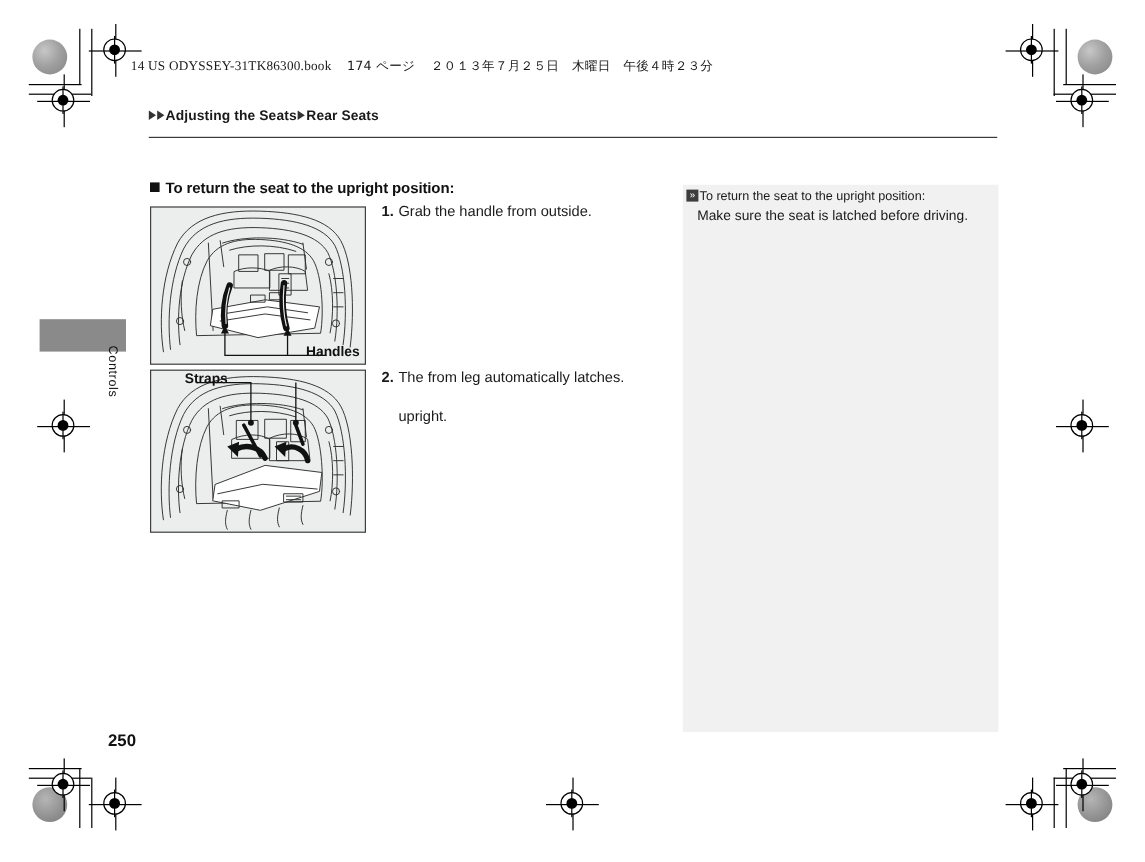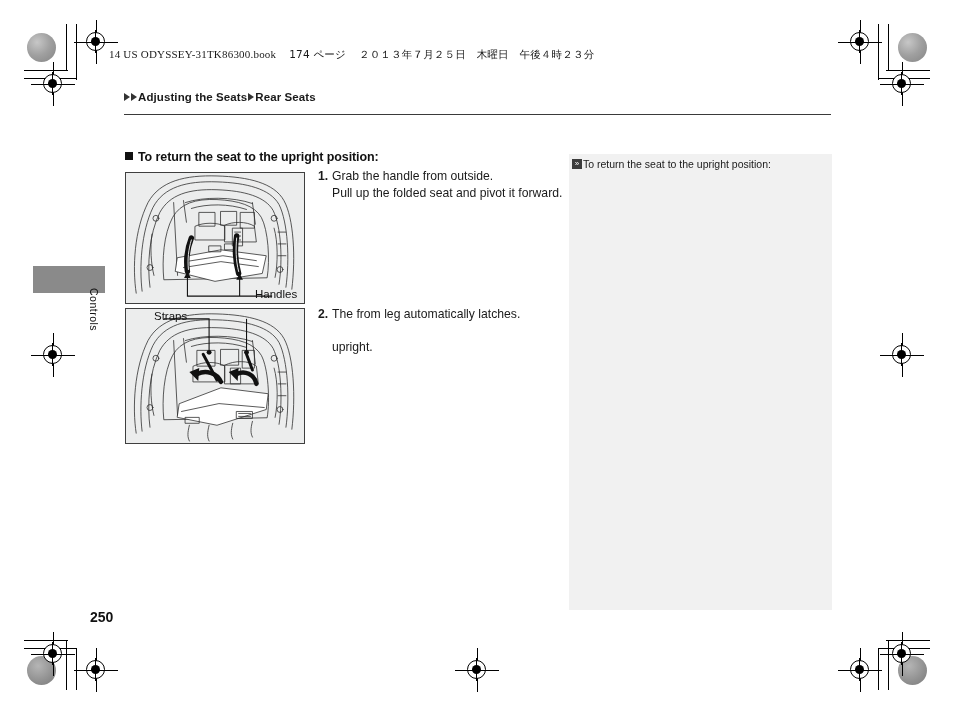--- a/index.html
+++ b/index.html
@@ -148,21 +148,21 @@
     box-sizing: border-box;
     overflow: hidden;
   }
   #figure-1 { left: 125px; top: 172px; width: 180px; height: 132px; }
   #figure-2 { left: 125px; top: 308px; width: 180px; height: 136px; }
   .figure svg { display: block; width: 100%; height: 100%; }
 
   .fig-callout {
     position: absolute;
     font-size: 11.5px;
-    font-weight: 400;
+    font-weight: 700;
     color: #111;
     background: transparent;
     white-space: nowrap;
   }
   #callout-handles { left: 255px; top: 288px; }
   #callout-straps  { left: 130px; top: 310px; margin-left: 24px; }
 
   
   .step {
     position: absolute;
@@ -442,32 +442,32 @@
       <circle cx="122" cy="44" r="2.5"></circle>
     </g>
   </svg>
 </div>
 <div class="fig-callout" id="callout-straps">Straps</div>
 
 <div class="step" id="step-1">
   <span class="num">1.</span>
   <span class="body">
     <span>Grab the handle from outside.</span><br>
-    <span>Pull up the folded seat and pivot it forward.</span>
   </span>
 </div>
 
 <div class="step" id="step-2">
   <span class="num">2.</span>
   <span class="body">
     <span>The from leg automatically latches.</span><br>
     <br>
     <span>upright.</span>
   </span>
 </div>
 
 <div class="info-panel">
   <div class="info-title">
     <span class="glyph">»</span><span>To return the seat to the upright position:</span>
   </div>
+  <div class="info-body">Make sure the seat is latched before driving.</div>
 </div>
 
 <div class="page-number">250</div>
 
 </body></html>

